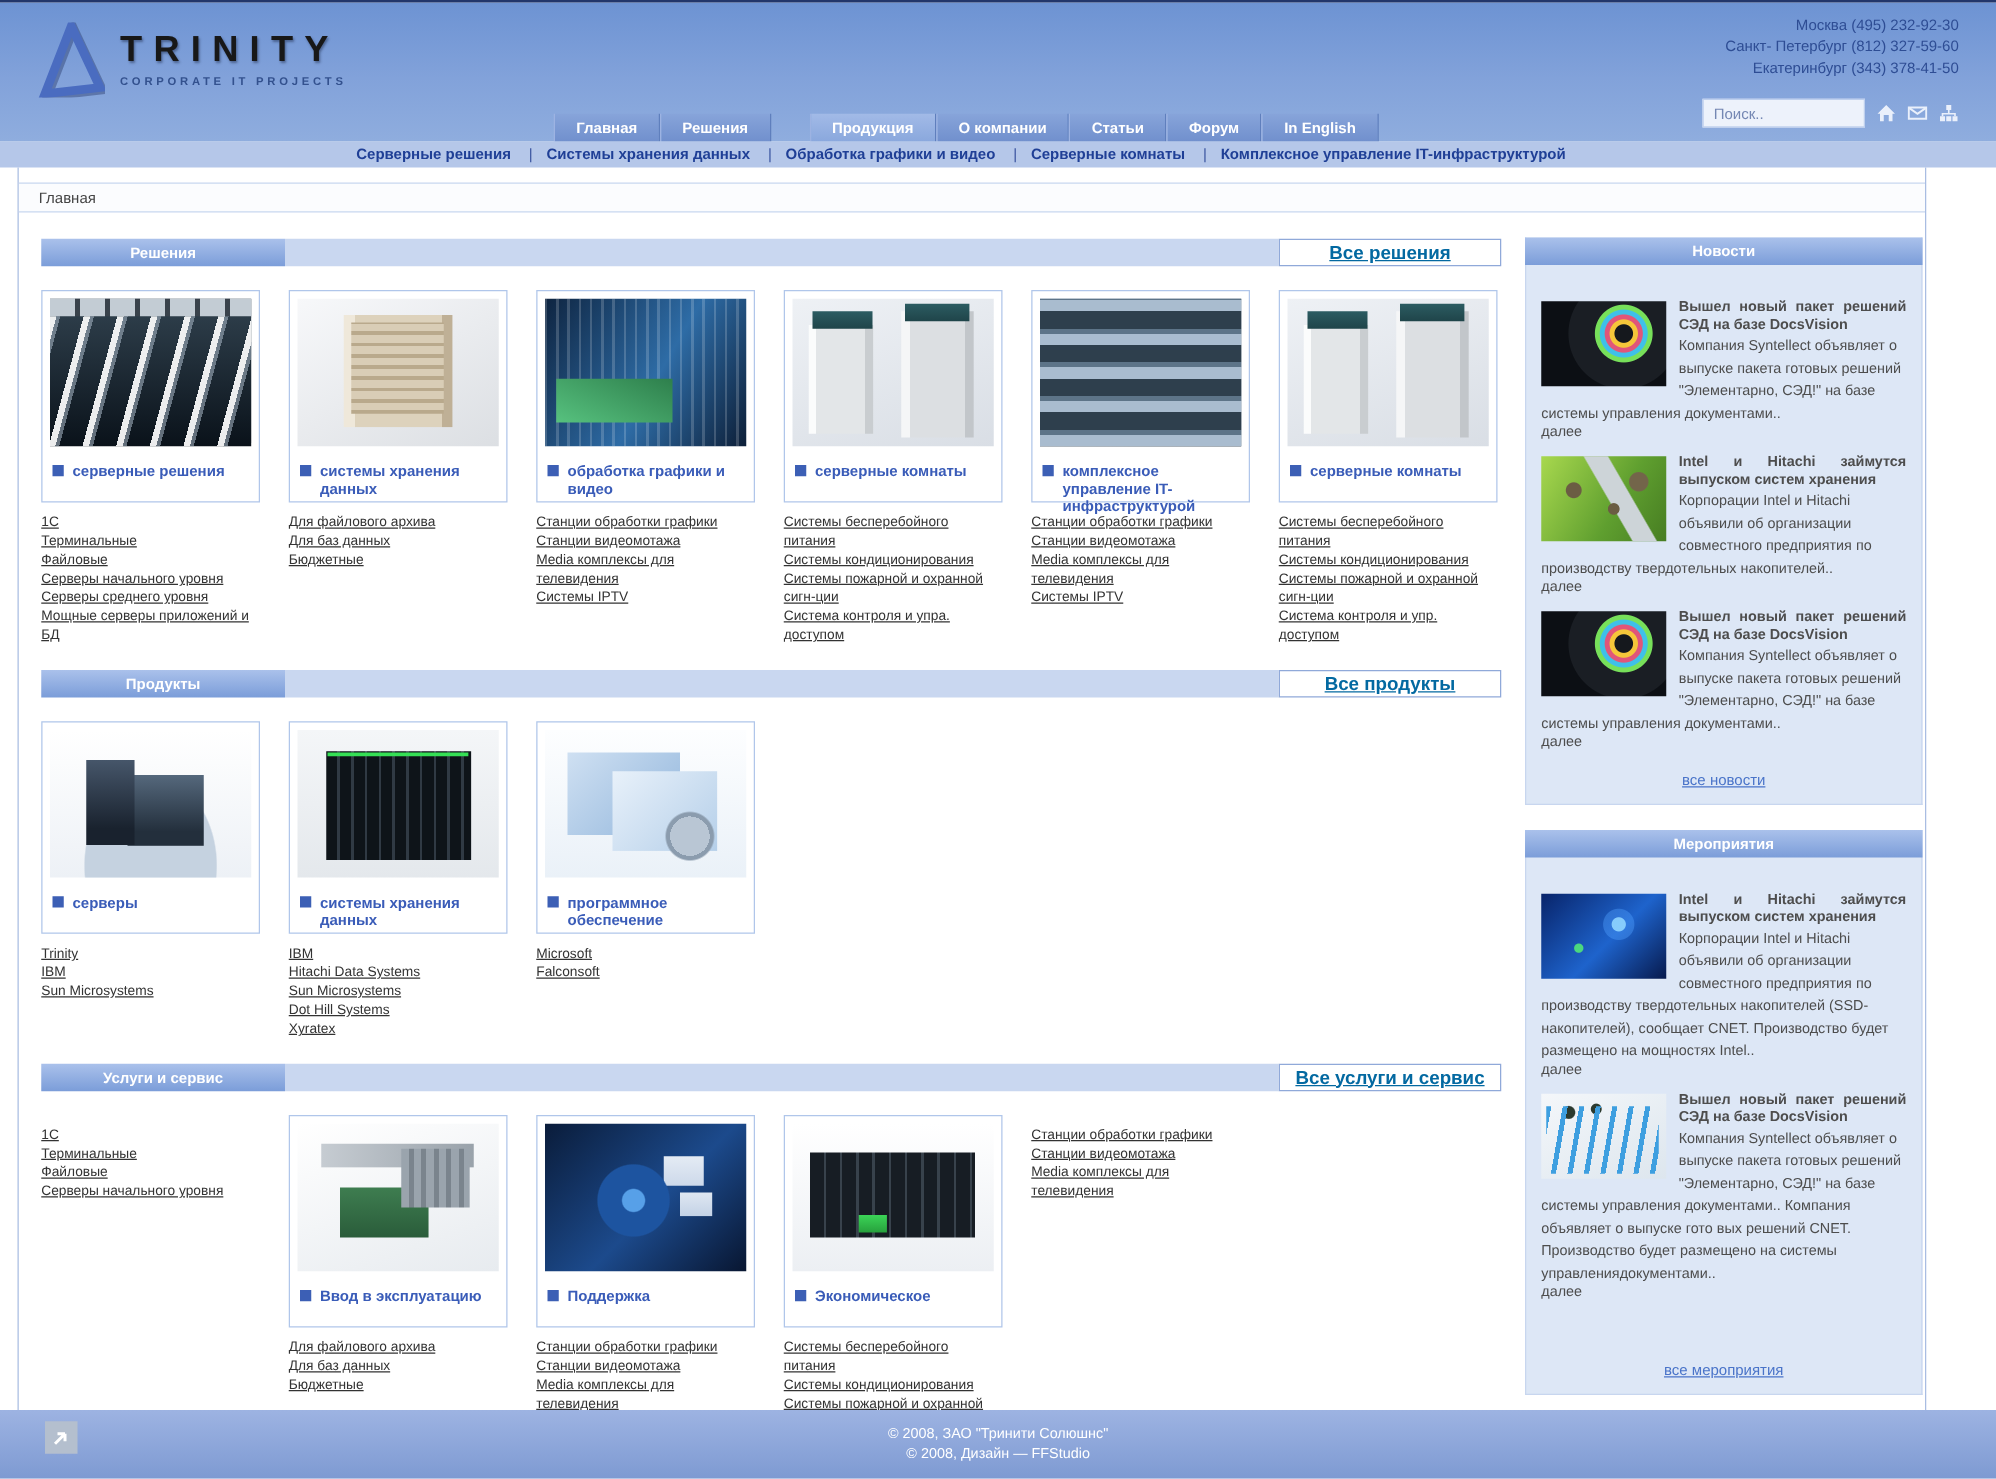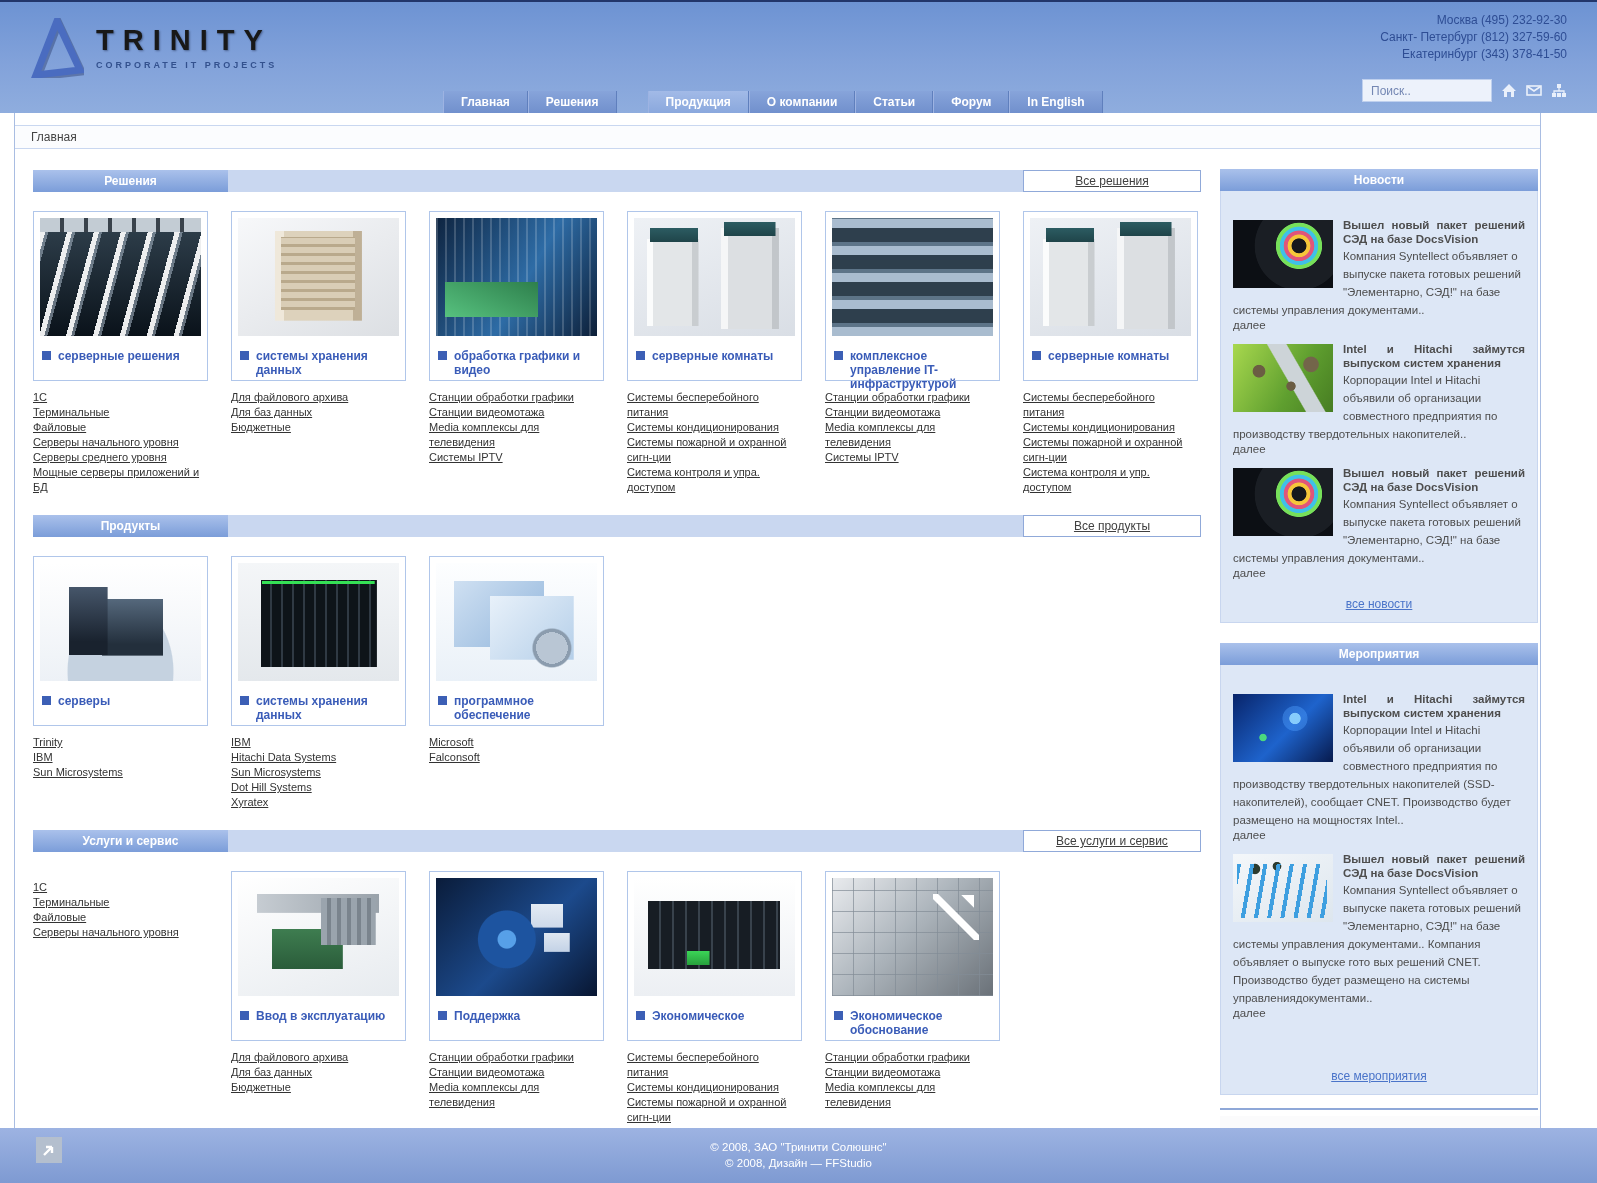--- a/index.html
+++ b/index.html
@@ -31,21 +31,21 @@
   .crumb { margin-top:12px; height:24px; line-height:23px; border-top:1px solid #c9d7f0; border-bottom:1px solid #c9d7f0; background:#fbfcfe; padding-left:16px; font-size:12px; color:#444; }
   .content { display:flex; justify-content:space-between; padding-top:21px; }
   .main { width:1186px; padding-left:18px; }
   .sidebar { width:320px; padding-right:2px; }
 
   
   .sec-head { display:flex; height:22px; margin-bottom:19px; }
   .sec-tab { width:195px; background:linear-gradient(180deg,#aac1eb 0%,#7b9dd9 100%); color:#fff; font-weight:bold; font-size:12px; text-align:center; line-height:22px; }
   .sec-strip { flex:1; background:#c9d7f0; }
   .sec-all { width:178px; background:#fff; border:1px solid #90a9d9; display:flex; align-items:center; justify-content:center; }
-  .sec-all a { font-size:12px; font-weight:normal; color:#404040; text-decoration:underline; }
+  .sec-all a { font-size:15px; font-weight:bold; color:#0369a1; text-decoration:underline; }
 
   .row { display:flex; gap:23px; }
   .col { width:175px; flex:none; }
   .card { border:1px solid #b0c6ea; height:170px; background:#fff; }
   .thumb { height:118px; margin:6px; position:relative; overflow:hidden; }
   .cap { display:flex; padding:7px 4px 0 8px; gap:7px; }
   .bullet { width:9px; height:9px; background:#3c5fb5; flex:none; margin-top:2px; }
   .cap-t { font-size:12px; font-weight:bold; color:#3a5cb8; line-height:14px; }
   .links { margin:9px 0 15px; }
   .links a { display:table; font-size:11px; color:#333; line-height:15px; text-decoration:underline; }
@@ -137,20 +137,27 @@
       <div class="tab">Главная</div>
       <div class="tab">Решения</div>
       <div class="tab active">Продукция</div>
       <div class="tab">О компании</div>
       <div class="tab">Статьи</div>
       <div class="tab">Форум</div>
       <div class="tab">In English</div>
     </nav>
   </header>
 
+  <div class="subnav">
+    <a>Серверные решения</a>
+    <a>Системы хранения данных</a>
+    <a>Обработка графики и видео</a>
+    <a>Серверные комнаты</a>
+    <a>Комплексное управление IT-инфраструктурой</a>
+  </div>
 
   <div class="mid">
     <div class="crumb">Главная</div>
 
     <div class="content">
 
       <div class="main">
 
         <div class="sec">
           <div class="sec-head">
@@ -366,27 +373,20 @@
                   </div>
               </div>
               <div class="links">
                 <a>Системы бесперебойного питания</a>
                 <a>Системы кондиционирования</a>
                 <a>Системы пожарной и охранной сигн-ции</a>
 
               </div>
             </div>
             <div class="col">
-              <div class="card">
-                <div class="thumb img-chart"></div>
-                <div class="cap">
-                    <span class="bullet"></span>
-                    <span class="cap-t">Экономическое обоснование</span>
-                  </div>
-              </div>
               <div class="links">
                 <a>Станции обработки графики</a>
                 <a>Станции видеомотажа</a>
                 <a>Media комплексы для телевидения</a>
 
               </div>
             </div>
           </div>
         </div>
       </div>

